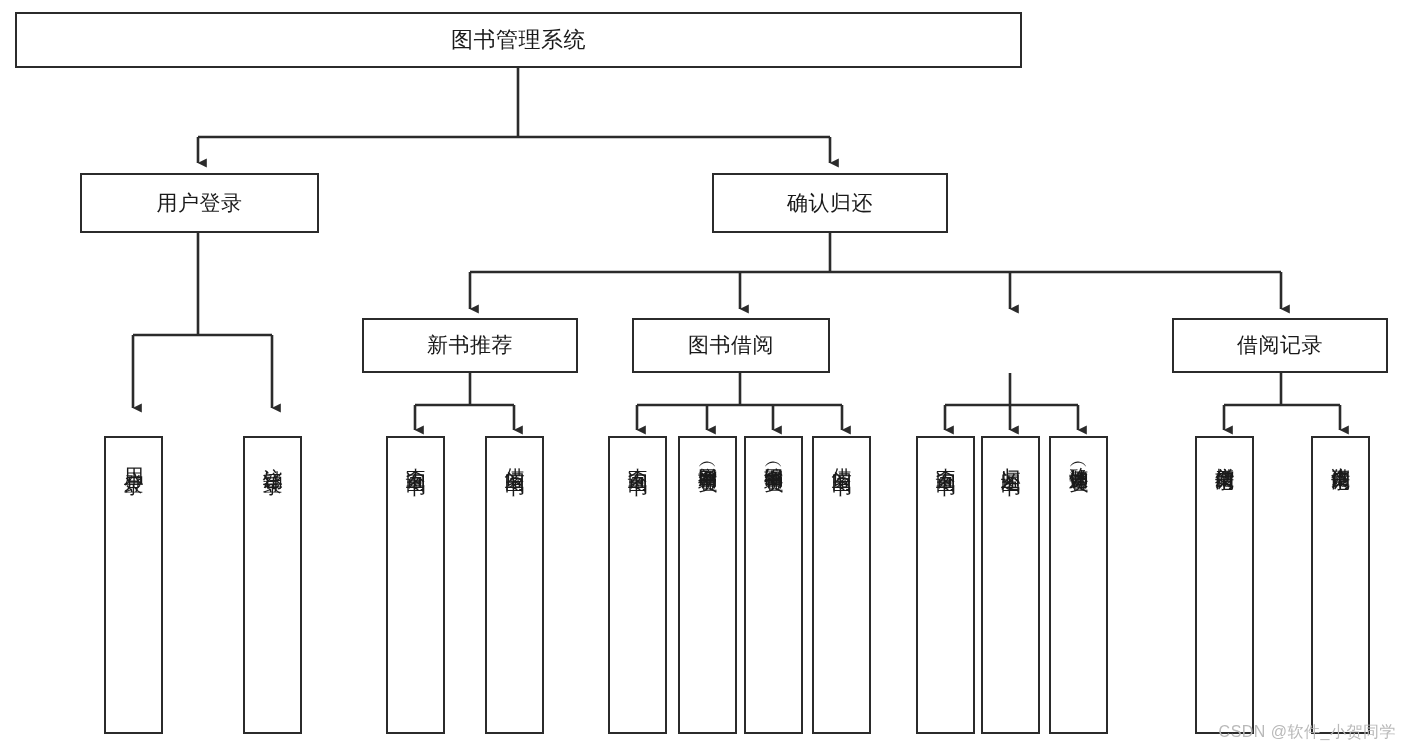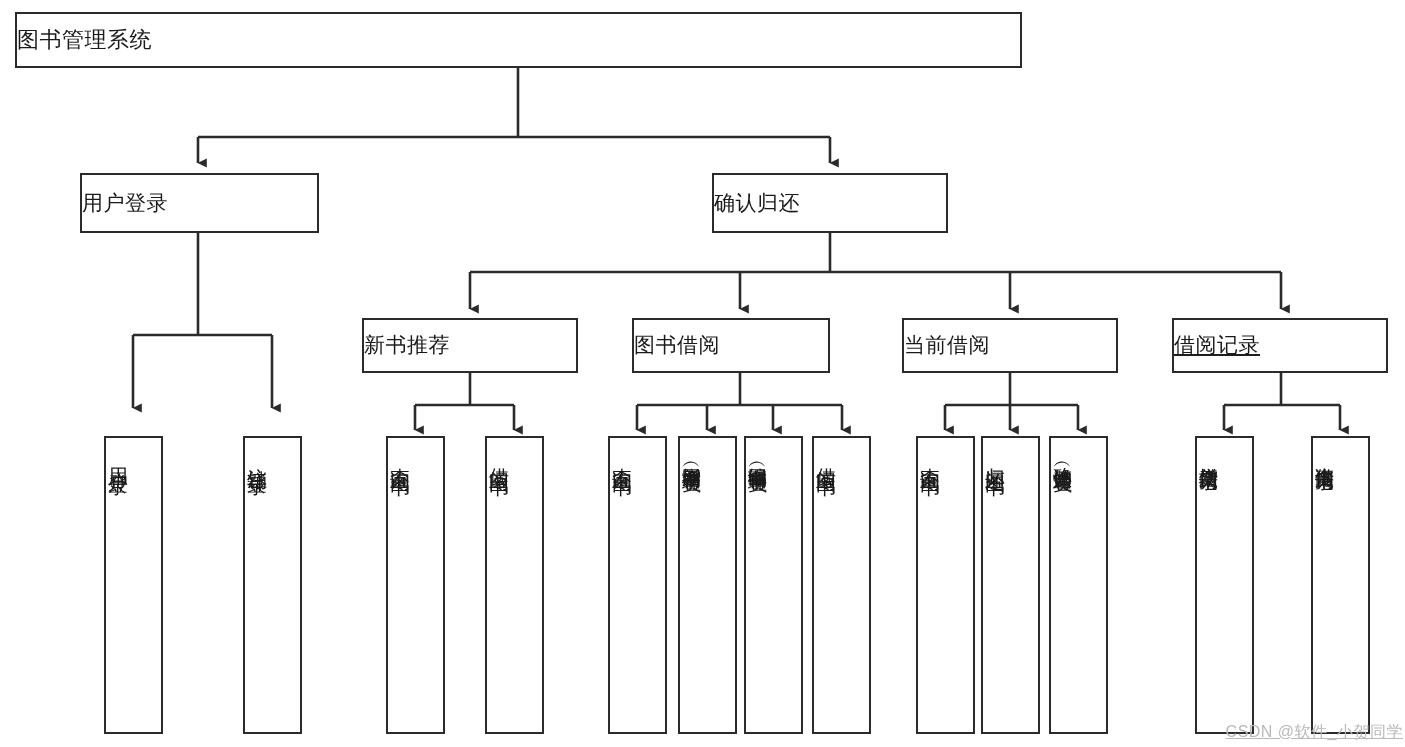--- a/index.html
+++ b/index.html
@@ -21,20 +21,21 @@
     width:1405px;
     height:747px;
   }
   .node-box{
     position:absolute;
     box-sizing:border-box;
     border:2px solid #2b2b2b;
     background:#ffffff;
     display:flex;
     align-items:center;
+    justify-content:center;
     overflow:hidden;
   }
   .node-label{
     font-size:21px;
     line-height:1.15;
     letter-spacing:0.5px;
     color:#1a1a1a;
     white-space:nowrap;
     text-align:center;
   }
@@ -54,29 +55,28 @@
   .node-box.vertical.tall .node-label{
     font-size:19px;
     letter-spacing:1px;
   }
   .node-box.root .node-label{ font-size:22px; }
   .node-box.level1 .node-label{ font-size:21px; }
   .node-box.level2 .node-label{ font-size:21px; }
 
   #watermark{
     position:absolute;
-    right:2px;
+    right:9px;
     bottom:4px;
     font-size:16px;
     color:#b9b9b9;
     letter-spacing:0.5px;
     white-space:nowrap;
     pointer-events:none;
     user-select:none;
-    text-decoration:underline;
   }
 </style>
 </head>
 <body>
 
 <div id="canvas">
 
   <svg id="diagram-svg" viewBox="0 0 1405 747" xmlns="http://www.w3.org/2000/svg">
     <defs>
       <marker id="arw" markerWidth="12" markerHeight="12" refX="5.2" refY="9.4" orient="auto" markerUnits="userSpaceOnUse">
@@ -138,24 +138,21 @@
   <div class="node-box level1" style="left:712px;top:173px;width:236px;height:60px;">
     <span class="node-label">确认归还</span>
   </div>
 
   <div class="node-box level2" style="left:362px;top:318px;width:216px;height:55px;">
     <span class="node-label">新书推荐</span>
   </div>
   <div class="node-box level2" style="left:632px;top:318px;width:198px;height:55px;">
     <span class="node-label">图书借阅</span>
   </div>
-  <div class="node-box level2" style="left:902px;top:318px;width:216px;height:55px;">
-    <span class="node-label">当前借阅</span>
-  </div>
-  <div class="node-box level2" style="left:1172px;top:318px;width:216px;height:55px;text-decoration:underline;">
+  <div class="node-box level2" style="left:1172px;top:318px;width:216px;height:55px;">
     <span class="node-label">借阅记录</span>
   </div>
 
   <div class="node-box vertical" style="left:104px;top:436px;width:59px;height:298px;">
     <span class="node-label">用户登录</span>
   </div>
   <div class="node-box vertical" style="left:243px;top:436px;width:59px;height:298px;">
     <span class="node-label">注销登录</span>
   </div>
 

